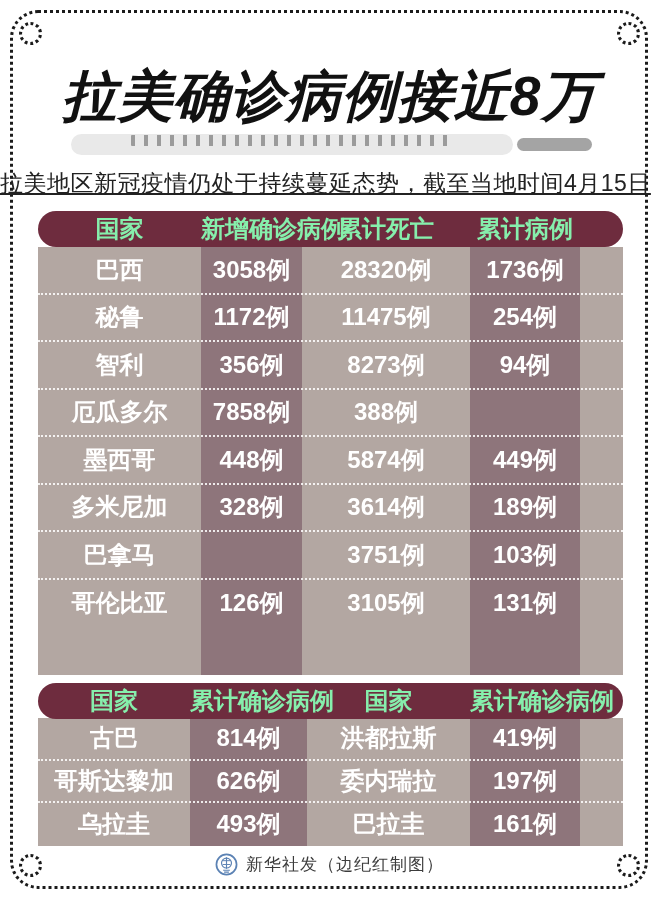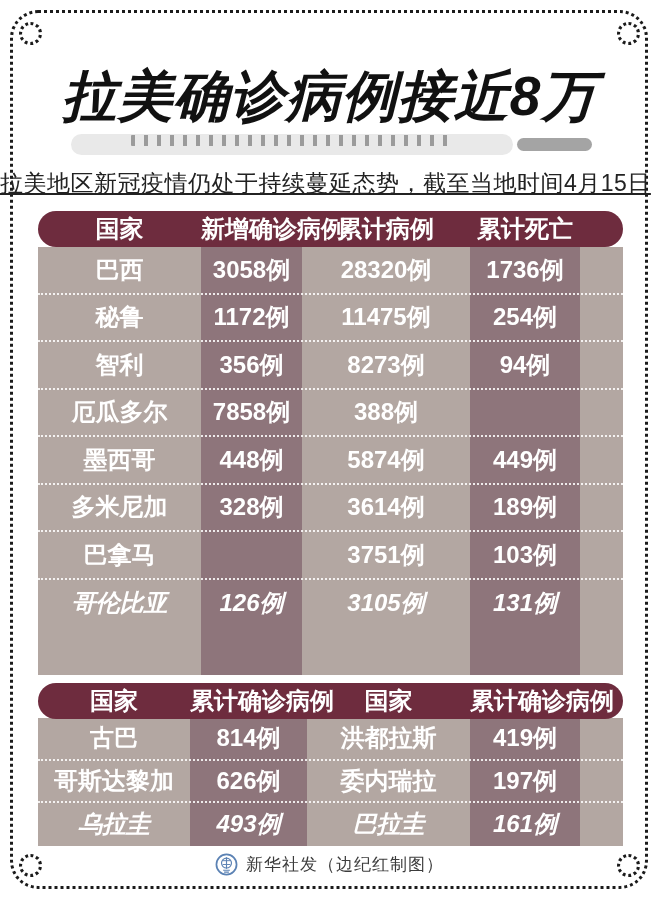--- a/index.html
+++ b/index.html
@@ -41,21 +41,21 @@
   }
   .page-subtitle{
     position:absolute;left:0;top:168px;width:659px;text-align:left;
     font-size:23px;color:#222;letter-spacing:0.5px;white-space:nowrap;text-decoration:underline;
   }
 
   
   .thead{
     position:absolute;left:38px;width:585px;height:36px;
     background:#6e2c3e;border-radius:18px;display:grid;align-items:center;
-    color:#ffffff;font-weight:bold;font-size:24px;z-index:2;
+    color:#86efac;font-weight:bold;font-size:24px;z-index:2;
   }
   .thead1{top:211px;}
   .thead2{top:683px;}
   .tbody{
     position:absolute;left:38px;width:585px;background:#b3a7a2;z-index:1;
   }
   .tbody1{top:247px;height:428px;}
   .tbody2{top:718px;height:128px;}
   .band{position:absolute;top:0;bottom:0;background:#8e757b;}
   .t1 .band-a{left:163px;width:101px;}
@@ -63,21 +63,21 @@
   .t2 .band-a{left:152px;width:117px;}
   .t2 .band-b{left:432px;width:110px;}
   .grid1{grid-template-columns:163px 101px 168px 110px 1fr;}
   .grid2{grid-template-columns:152px 117px 163px 110px 1fr;}
   .trow{
     position:relative;display:grid;align-items:center;box-sizing:border-box;
     border-bottom:2px dotted rgba(255,255,255,0.85);
   }
   .t1 .trow{height:47.5px;grid-template-columns:163px 101px 168px 110px 1fr;}
   .t2 .trow{height:42.6px;grid-template-columns:152px 117px 163px 110px 1fr;}
-  .trow:last-child{border-bottom:none;font-style:italic;}
+  .trow:last-child{border-bottom:none;}
   .tcell{
     text-align:center;color:#fff;font-weight:bold;font-size:24px;white-space:nowrap;
   }
   .hcell{text-align:center;white-space:nowrap;}
 
   
   .footer{
     position:absolute;left:0;top:850px;width:659px;height:28px;
     display:flex;align-items:center;justify-content:center;gap:8px;
   }
@@ -98,22 +98,22 @@
 <div class="thermo-bar">
   <div class="thermo-ticks"></div>
 </div>
 <div class="thermo-cap"></div>
 
 <div class="page-subtitle">拉美地区新冠疫情仍处于持续蔓延态势，截至当地时间4月15日</div>
 
 <div class="thead thead1 grid1">
     <div class="hcell">国家</div>
     <div class="hcell">新增确诊病例</div>
+    <div class="hcell">累计死亡</div>
     <div class="hcell">累计病例</div>
-    <div class="hcell">累计死亡</div>
     <div></div>
   </div>
 <div class="tbody tbody1 t1">
   <div class="band band-a"></div>
   <div class="band band-b"></div>
   <div>
       <div class="trow">
         <div class="tcell">巴西</div>
         <div class="tcell">3058例</div>
         <div class="tcell">28320例</div>

